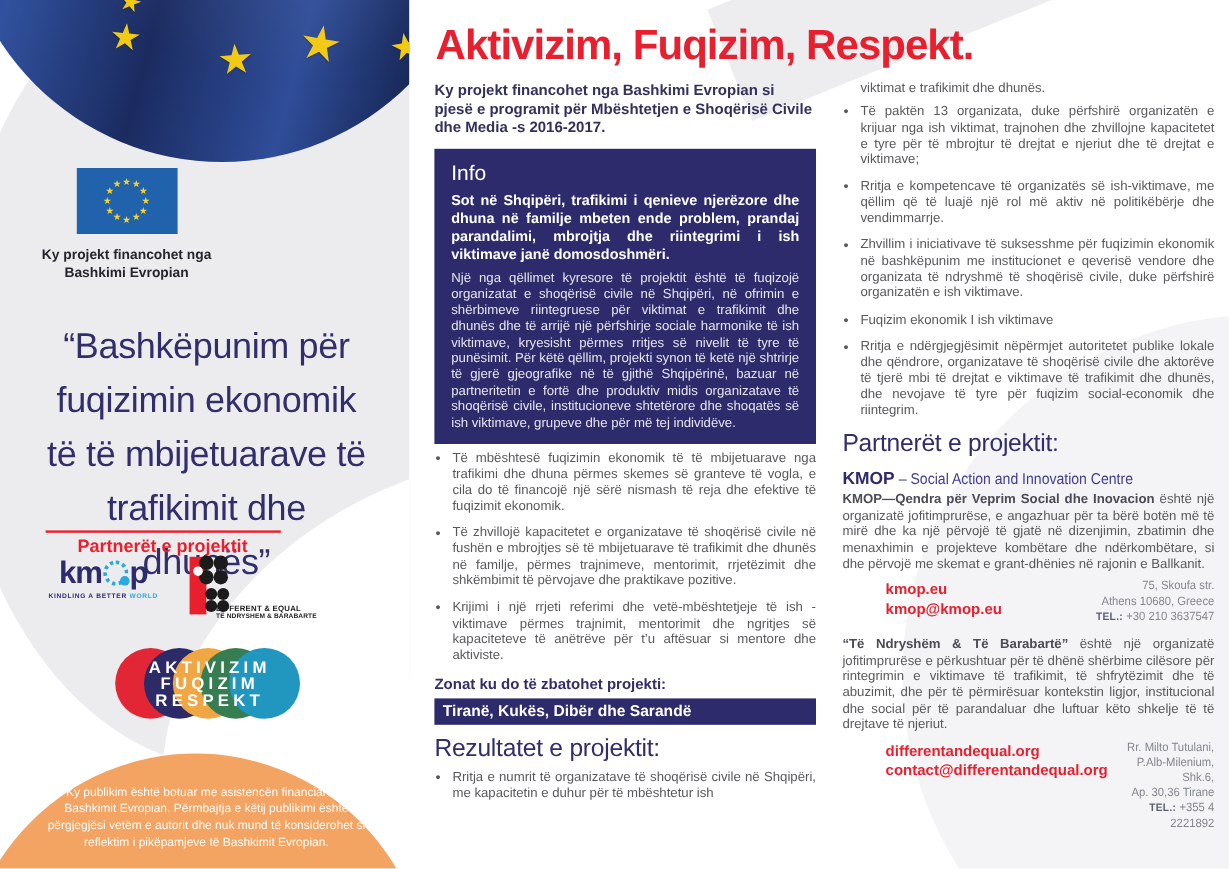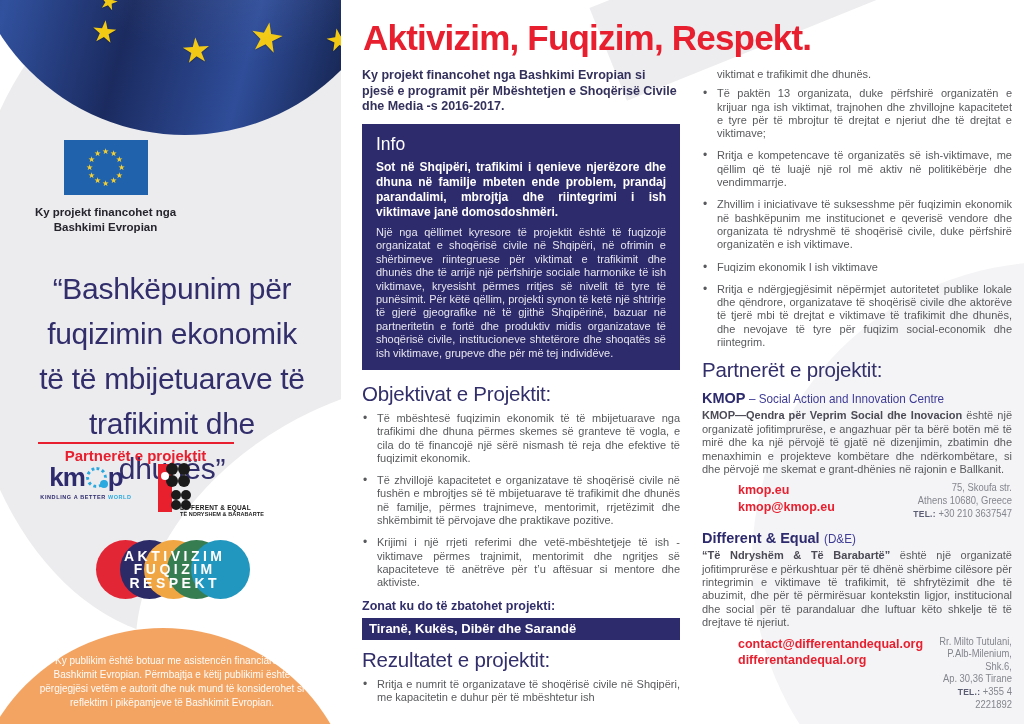--- a/index.html
+++ b/index.html
@@ -166,21 +166,20 @@
 
   <main class="col col-mid">
     <p class="intro">Ky projekt financohet nga Bashkimi Evropian si pjesë e programit për Mbështetjen e Shoqërisë Civile dhe Media -s 2016-2017.</p>
 
     <section class="info-box">
       <div class="info-title">Info</div>
       <p class="info-lead">Sot në Shqipëri, trafikimi i qenieve njerëzore dhe dhuna në familje mbeten ende problem, prandaj parandalimi, mbrojtja dhe riintegrimi i ish viktimave janë domosdoshmëri.</p>
       <p class="info-body">Një nga qëllimet kyresore të projektit është të fuqizojë organizatat e shoqërisë civile në Shqipëri, në ofrimin e shërbimeve riintegruese për viktimat e trafikimit dhe dhunës dhe të arrijë një përfshirje sociale harmonike të ish viktimave, kryesisht përmes rritjes së nivelit të tyre të punësimit. Për këtë qëllim, projekti synon të ketë një shtrirje të gjerë gjeografike në të gjithë Shqipërinë, bazuar në partneritetin e fortë dhe produktiv midis organizatave të shoqërisë civile, institucioneve shtetërore dhe shoqatës së ish viktimave, grupeve dhe për më tej individëve.</p>
     </section>
 
-    <h2 class="h1">Objektivat e Projektit:</h2>
     <ul class="bullets">
       <li>Të mbështesë fuqizimin ekonomik të të mbijetuarave nga trafikimi dhe dhuna përmes skemes së granteve të vogla, e cila do të financojë një sërë nismash të reja dhe efektive të fuqizimit ekonomik.</li>
       <li>Të zhvillojë kapacitetet e organizatave të shoqërisë civile në fushën e mbrojtjes së të mbijetuarave të trafikimit dhe dhunës në familje, përmes trajnimeve, mentorimit, rrjetëzimit dhe shkëmbimit të përvojave dhe praktikave pozitive.</li>
       <li>Krijimi i një rrjeti referimi dhe vetë-mbështetjeje të ish - viktimave përmes trajnimit, mentorimit dhe ngritjes së kapaciteteve të anëtrëve për t’u aftësuar si mentore dhe aktiviste.</li>
     </ul>
 
     <div class="zones-label">Zonat ku do të zbatohet projekti:</div>
     <div class="zones-bar">Tiranë, Kukës, Dibër dhe Sarandë</div>
 
 
@@ -213,28 +212,26 @@
       </div>
       <div class="address">
         <div>75, Skoufa str.</div>
         <div>Athens 10680, Greece</div>
         <div><span class="tel-label">TEL.:</span>
           <span>+30 210 3637547</span></div>
       </div>
     </div>
 
     <div class="de-block">
-      <div class="org-head"><b>Different &amp; Equal</b>
-        <span class="cond">(D&amp;E)</span></div>
       <p class="org-para"><b>“Të Ndryshëm &amp; Të Barabartë”</b>
         <span>është një organizatë jofitimprurëse e përkushtuar për të dhënë shërbime cilësore për rintegrimin e viktimave të trafikimit, të shfrytëzimit dhe të abuzimit, dhe për të përmirësuar kontekstin ligjor, institucional dhe social për të parandaluar dhe luftuar këto shkelje të të drejtave të njeriut.</span></p>
       <div class="contact-row">
         <div class="links">
+          <a href="#">differentandequal.org</a>
           <a href="#">contact@differentandequal.org</a>
-          <a href="#">differentandequal.org</a>
         </div>
         <div class="address">
           <div>Rr. Milto Tutulani,</div>
           <div>P.Alb-Milenium, Shk.6,</div>
           <div>Ap. 30,36 Tirane</div>
           <div><span class="tel-label">TEL.:</span>
             <span>+355 4 2221892</span></div>
         </div>
       </div>
     </div>

